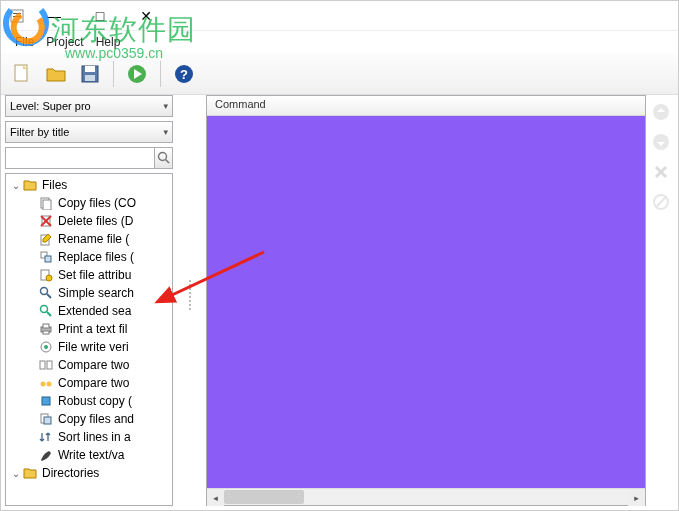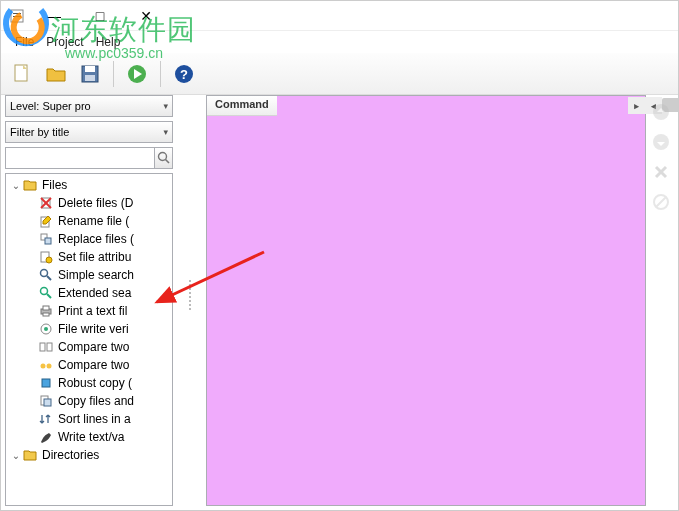--- a/index.html
+++ b/index.html
@@ -26,21 +26,21 @@
 .searchrow { display: flex; height: 22px; }
 .searchrow input { flex: 1; border: 1px solid #abadb3; font-size: 11px; padding: 0 3px; }
 .searchrow .magbtn { width: 22px; border: 1px solid #abadb3; border-left: none; background: linear-gradient(#fff,#e6e6e6); display: flex; align-items: center; justify-content: center; }
 .tree { flex: 1; border: 1px solid #abadb3; background: #fff; overflow: hidden; font-size: 12px; color: #000; }
 .tree-ul { list-style: none; padding: 2px 0 0 2px; }
 .tree-li { display: flex; align-items: center; height: 18px; white-space: nowrap; padding-left: 2px; }
 .tree-li.child { padding-left: 30px; }
 .tree-li .exp { width: 12px; font-size: 10px; color: #666; text-align: center; }
 .tree-li .ticon { width: 16px; height: 16px; margin-right: 4px; display:inline-flex;align-items:center;justify-content:center;}
 
-.rightpanel { flex: 1; border: 1px solid #abadb3; background: #f0abfc; display: flex; flex-direction: row; font-weight: bold; }
+.rightpanel { flex: 1; border: 1px solid #abadb3; background: #8b5cf6; display: flex; flex-direction: column; }
 .listhdr { height: 20px; background: linear-gradient(#fff,#eee); border-bottom: 1px solid #d5d5d5; font-size: 11px; color: #333; padding: 2px 8px; }
 .listbody { flex: 1; position: relative; }
 .hscroll { height: 17px; background: #f0f0f0; border-top: 1px solid #ddd; position: relative; }
 .hscroll .thumb { position: absolute; left: 17px; top: 1px; height: 14px; width: 80px; background: #cdcdcd; border-radius: 2px; }
 .hscroll .arrow { position: absolute; top:0; width:17px; height:17px; background:#eee; display:flex;align-items:center;justify-content:center; font-size:9px;color:#555;}
 .hscroll .arrow.l{left:0;} .hscroll .arrow.r{right:0;}
 
 .sidebar-right { position: absolute; right: 4px; top: 94px; width: 26px; display: flex; flex-direction: column; gap: 8px; align-items: center; padding-top: 6px; }
 .sidebar-right .sbtn { width: 22px; height: 22px; display: flex; align-items: center; justify-content: center; opacity: 0.35; }
 
@@ -142,20 +142,29 @@
               <svg width="14" height="14">
                 <path d="M1 3h5l1 1h6v8H1z" fill="#f2c94c" stroke="#b08000"></path>
               </svg>
             </span>
           <span>Files</span>
         </li>
 
         <li class="tree-li child">
             <span class="ticon">
               <svg width="14" height="14">
+                <rect x="2" y="2" width="8" height="10" fill="#fff" stroke="#888"></rect>
+                <rect x="4" y="4" width="8" height="10" fill="#fff" stroke="#888"></rect>
+              </svg>
+            </span>
+            <span>Copy files (CO</span>
+          </li>
+        <li class="tree-li child">
+            <span class="ticon">
+              <svg width="14" height="14">
                 <rect x="3" y="2" width="8" height="10" fill="#fff" stroke="#888"></rect>
                 <line x1="2" y1="2" x2="12" y2="12" stroke="#d33" stroke-width="2"></line>
                 <line x1="12" y1="2" x2="2" y2="12" stroke="#d33" stroke-width="2"></line>
               </svg>
             </span>
             <span>Delete files (D</span>
           </li>
         <li class="tree-li child">
             <span class="ticon">
               <svg width="14" height="14">

